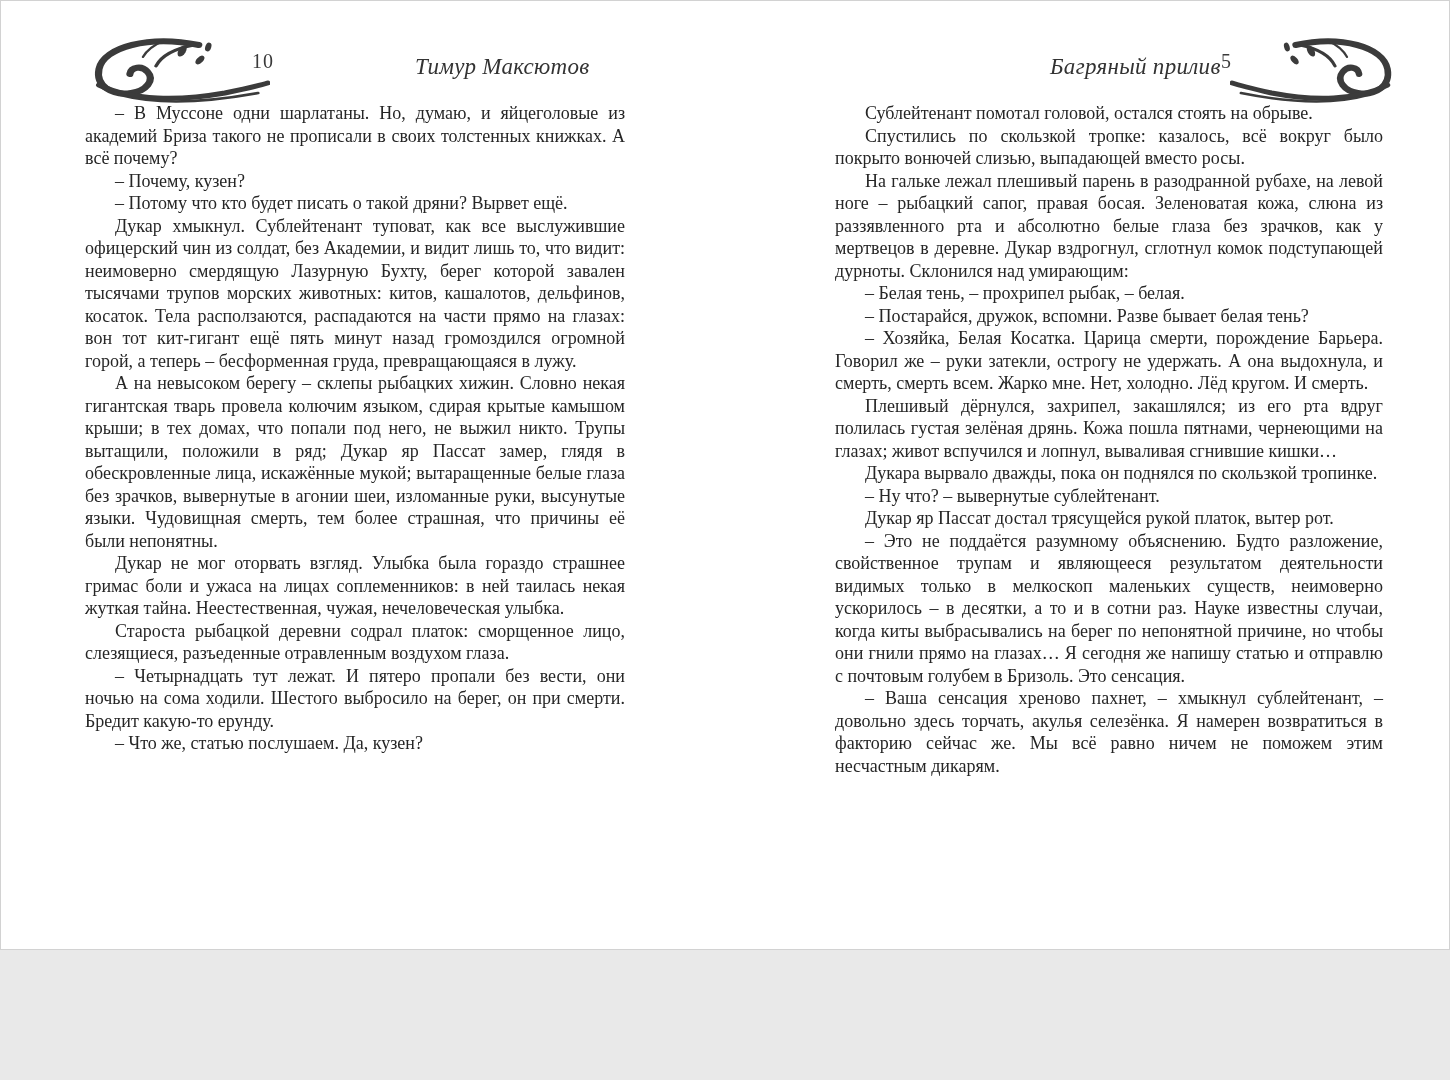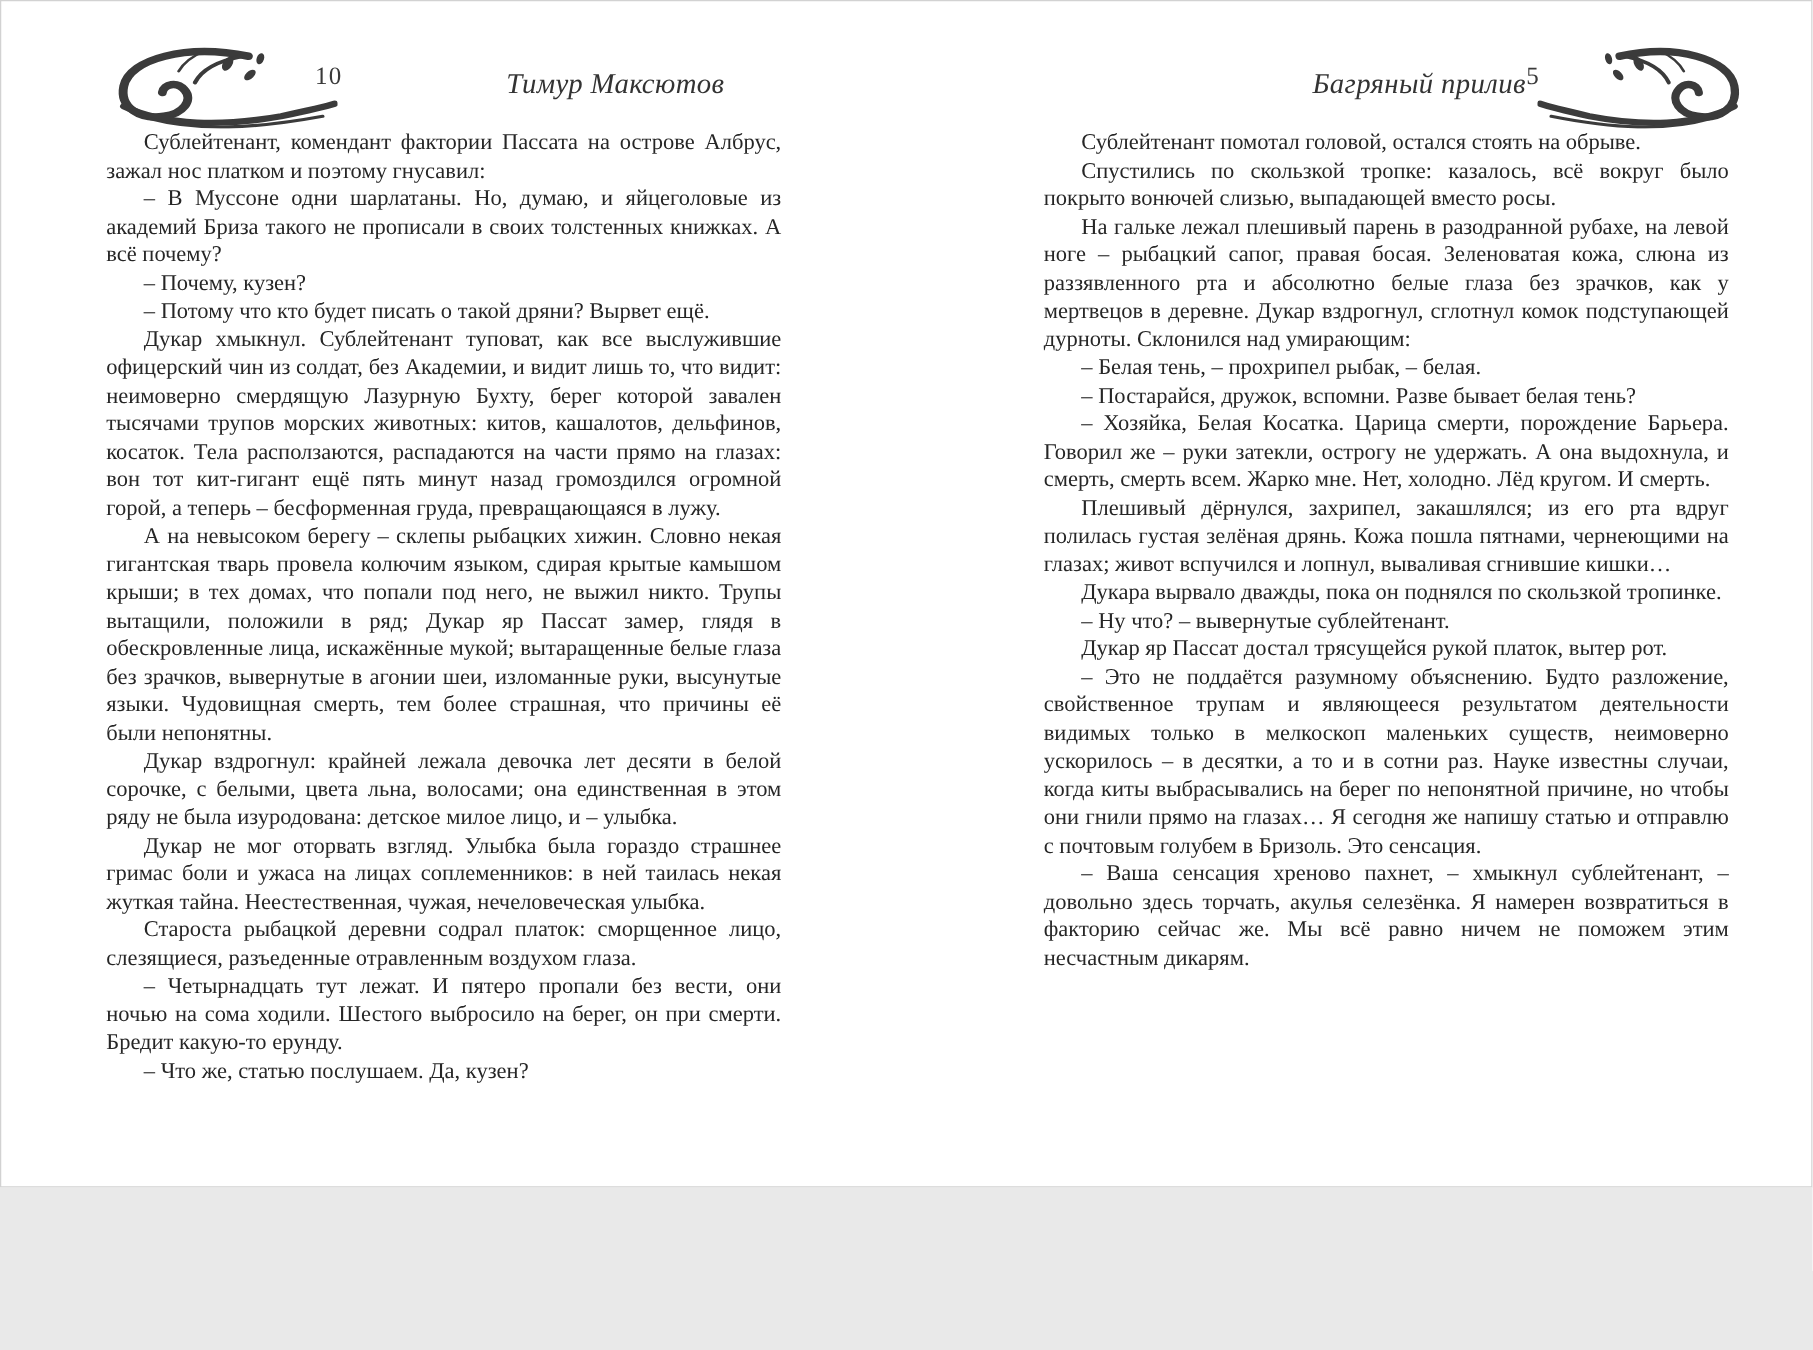--- a/index.html
+++ b/index.html
@@ -75,31 +75,29 @@
     </defs>
   </svg>
 
   <div class="page page-left">
     <div class="corner-ornament" style="left:80px;top:33px">
       <svg width="190" height="70" viewBox="0 0 160 70" preserveAspectRatio="none">
           <use href="#flourish"></use>
         </svg>
     </div>
     <div class="pagenum" style="left:252px;top:50px">10</div>
-    <div class="running-head" style="left:405px;top:54px">Тимур Максютов</div>
+    <div class="running-head" style="left:415px;top:54px">Тимур Максютов</div>
 
     <div class="body-text" style="left:85px;width:540px">
 
-    <p>Сублейтенант, комендант фактории Пассата на острове Албрус, зажал нос платком и поэтому гнусавил:</p>
         <p>– В Муссоне одни шарлатаны. Но, думаю, и яйцеголовые из академий Бриза такого не прописали в своих толстенных книжках. А всё почему?</p>
         <p>– Почему, кузен?</p>
         <p>– Потому что кто будет писать о такой дряни? Вырвет ещё.</p>
         <p>Дукар хмыкнул. Сублейтенант туповат, как все выслужившие офицерский чин из солдат, без Академии, и видит лишь то, что видит: неимоверно смердящую Лазурную Бухту, берег которой завален тысячами трупов морских животных: китов, кашалотов, дельфинов, косаток. Тела расползаются, распадаются на части прямо на глазах: вон тот кит-гигант ещё пять минут назад громоздился огромной горой, а теперь – бесформенная груда, превращающаяся в лужу.</p>
         <p>А на невысоком берегу – склепы рыбацких хижин. Словно некая гигантская тварь провела колючим языком, сдирая крытые камышом крыши; в тех домах, что попали под него, не выжил никто. Трупы вытащили, положили в ряд; Дукар яр Пассат замер, глядя в обескровленные лица, искажённые мукой; вытаращенные белые глаза без зрачков, вывернутые в агонии шеи, изломанные руки, высунутые языки. Чудовищная смерть, тем более страшная, что причины её были непонятны.</p>
-        <p>Дукар вздрогнул: крайней лежала девочка лет десяти в белой сорочке, с белыми, цвета льна, волосами; она единственная в этом ряду не была изуродована: детское милое лицо, и – улыбка.</p>
         <p>Дукар не мог оторвать взгляд. Улыбка была гораздо страшнее гримас боли и ужаса на лицах соплеменников: в ней таилась некая жуткая тайна. Неестественная, чужая, нечеловеческая улыбка.</p>
         <p>Староста рыбацкой деревни содрал платок: сморщенное лицо, слезящиеся, разъеденные отравленным воздухом глаза.</p>
         <p>– Четырнадцать тут лежат. И пятеро пропали без вести, они ночью на сома ходили. Шестого выбросило на берег, он при смерти. Бредит какую-то ерунду.</p>
         <p>– Что же, статью послушаем. Да, кузен?</p>
       </div>
 
     <div class="footer-ornament" style="left:85px;width:560px">
       <svg width="560" height="80" viewBox="0 0 560 80">
           <use href="#waveband"></use>
         </svg>

